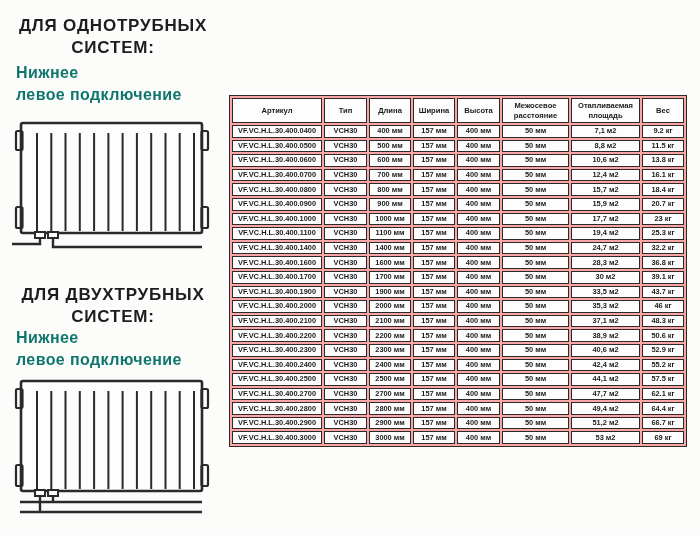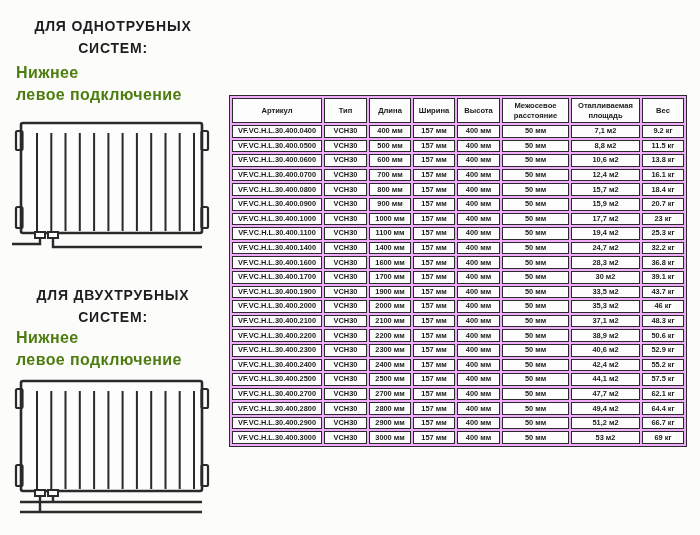--- a/index.html
+++ b/index.html
@@ -4,44 +4,44 @@
 <style>
   html,body { margin:0; padding:0; background:#ffffff; }
   .canvas {
     position:relative; width:700px; height:535px; overflow:hidden;
     background:#fcfcfb; color:#1d1d1d;
     font-family:"Liberation Sans", sans-serif;
   }
   
   .sec-title {
     position:absolute; left:6px; width:214px; margin:0;
-    text-align:center; font-size:14px; font-weight:bold;
+    text-align:center; font-size:17px; font-weight:bold;
     letter-spacing:0.8px; line-height:22px; color:#1d1d1d;
     text-transform:uppercase;
   }
   #sec1-title { top:15px; }
   #sec2-title { top:284px; }
   .sec-sub {
     position:absolute; left:16px; margin:0;
     font-size:16px; font-weight:bold; letter-spacing:0.4px;
-    line-height:22px; color:#4d7c0f;
+    line-height:22px; color:#0f766e;
   }
   #sec1-sub { top:62px; }
   #sec2-sub { top:327px; }
   .line { display:block; }
   
   .diagram { position:absolute; left:12px; }
   #diagram1 { top:120px; }
   #diagram2 { top:378px; }
   
   .table-wrap { position:absolute; left:229px; top:95px; }
   table.spec {
     width:452px; table-layout:fixed;
     border-collapse:separate; border-spacing:2px;
-    border:1.6px solid #2a2a2a; background:#f0abfc;
+    border:1.6px solid #2a2a2a; background:#fca5a5;
   }
   table.spec th, table.spec td {
     box-sizing:border-box;
     border:1.4px solid #2a2a2a;
     background:#fdfdfd; color:#1a1a1a;
     font-weight:bold; text-align:center; vertical-align:middle;
     padding:0 1px; overflow:hidden;
   }
   table.spec th { font-size:7.6px; line-height:9.5px; height:25px; }
   table.spec td { font-size:7.4px; line-height:10px; height:12.6px; white-space:nowrap; }

